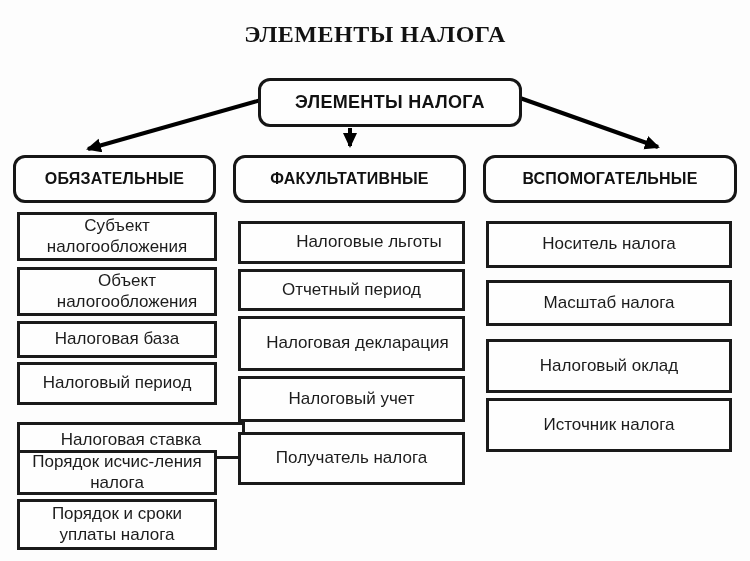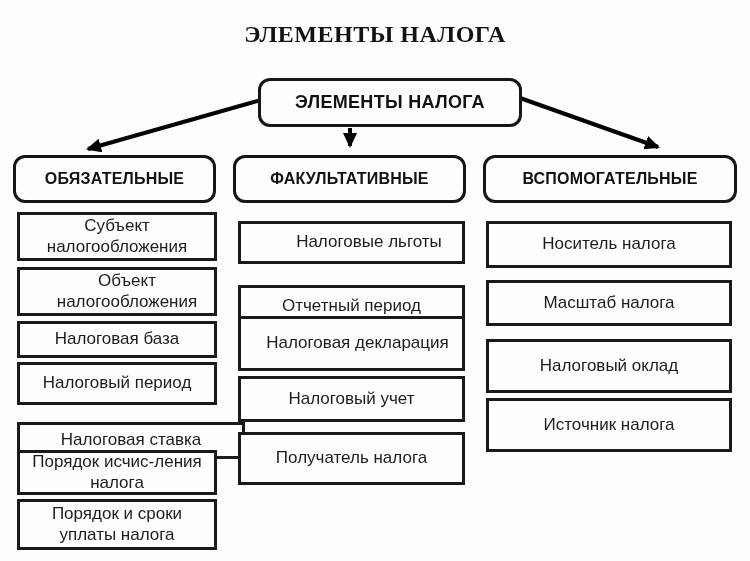--- a/index.html
+++ b/index.html
@@ -92,21 +92,21 @@
   <div class="node item narrow" style="left:17px; top:499px; width:200px; height:51px;">
     <span class="txt">Порядок и сроки уплаты налога</span>
   </div>
   <div class="node item narrow" style="left:17px; top:450px; width:200px; height:45px;">
     <span class="txt">Порядок исчис-ления налога</span>
   </div>
 
   <div class="node item" style="left:238px; top:221px; width:227px; height:43px;padding-left:35px;">
     <span class="txt">Налоговые льготы</span>
   </div>
-  <div class="node item" style="left:238px; top:269px; width:227px; height:42px;margin-top:16px;">
+  <div class="node item" style="left:238px; top:269px; width:227px; height:42px;">
     <span class="txt">Отчетный период</span>
   </div>
   <div class="node item" style="left:238px; top:316px; width:227px; height:55px;padding-left:12px;">
     <span class="txt">Налоговая декларация</span>
   </div>
   <div class="node item" style="left:238px; top:376px; width:227px; height:46px;">
     <span class="txt">Налоговый учет</span>
   </div>
   <div class="node item" style="left:238px; top:432px; width:227px; height:53px;">
     <span class="txt">Получатель налога</span>

